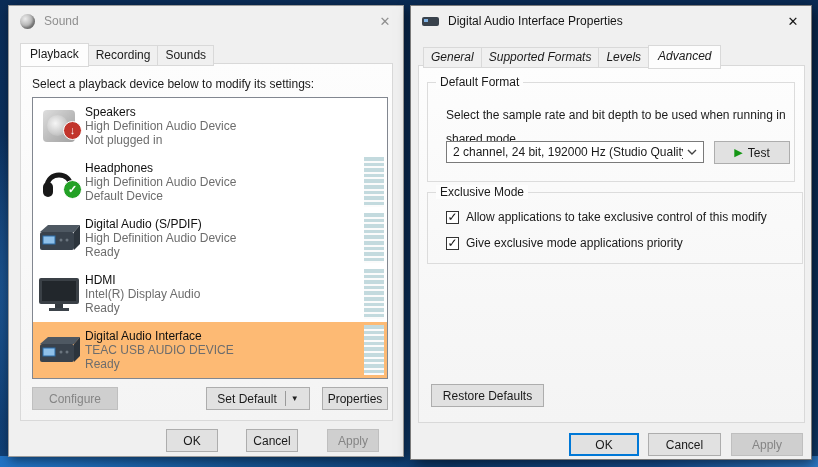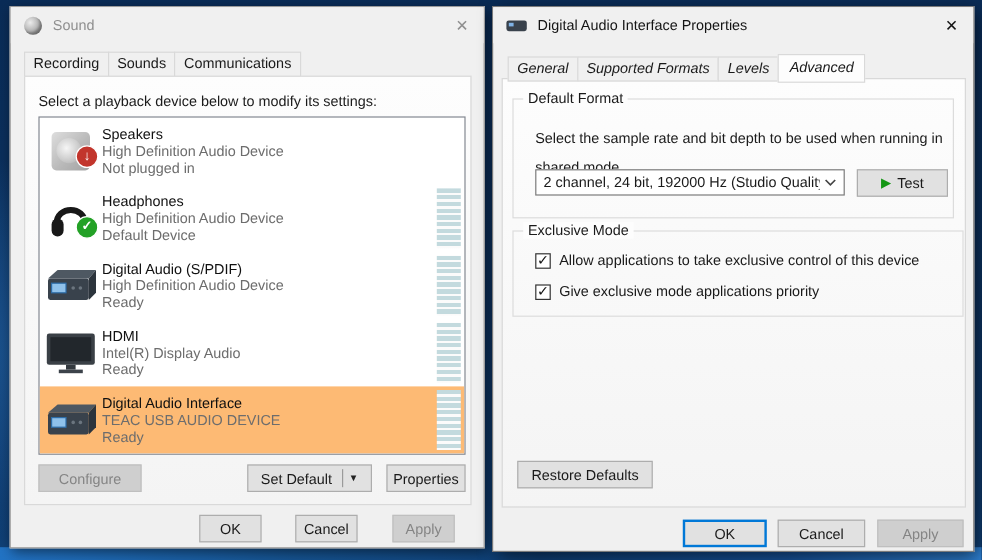--- a/index.html
+++ b/index.html
@@ -92,23 +92,23 @@
 <div class="dialog" id="sound-dialog">
   <div class="titlebar">
     <span class="speaker-title-icon"></span>
     <span class="title">Sound</span>
     <span class="close-btn">
       <span>✕</span>
     </span>
   </div>
 
   <div class="tabs" style="left:11px;top:37px;">
+    <span class="tab active">Playback</span>
     <span class="tab">Recording</span>
     <span class="tab">Sounds</span>
-    <span class="tab">Communications</span>
   </div>
 
   <div class="page" id="sound-page">
     <div class="instruction">Select a playback device below to modify its settings:</div>
 
     <div class="device-list">
 
       <div class="device-row">
         <div class="dev-icon">
           <div class="speaker-cube"></div>
@@ -257,21 +257,21 @@
         <span>Test</span>
       </div>
     </div>
 
     <div class="groupbox" style="left:8px;top:126px;width:376px;height:72px;">
       <span class="group-legend">Exclusive Mode</span>
       <div class="cb-row" style="top:17px;">
         <span class="checkbox">
             <span>✓</span>
           </span>
-        <span class="cb-label">Allow applications to take exclusive control of this device</span>
+        <span class="cb-label">Allow applications to take exclusive control of this modify</span>
       </div>
       <div class="cb-row" style="top:43px;">
         <span class="checkbox">
             <span>✓</span>
           </span>
         <span class="cb-label">Give exclusive mode applications priority</span>
       </div>
     </div>
 
     <div class="btn" style="left:12px;top:318px;width:113px;">

